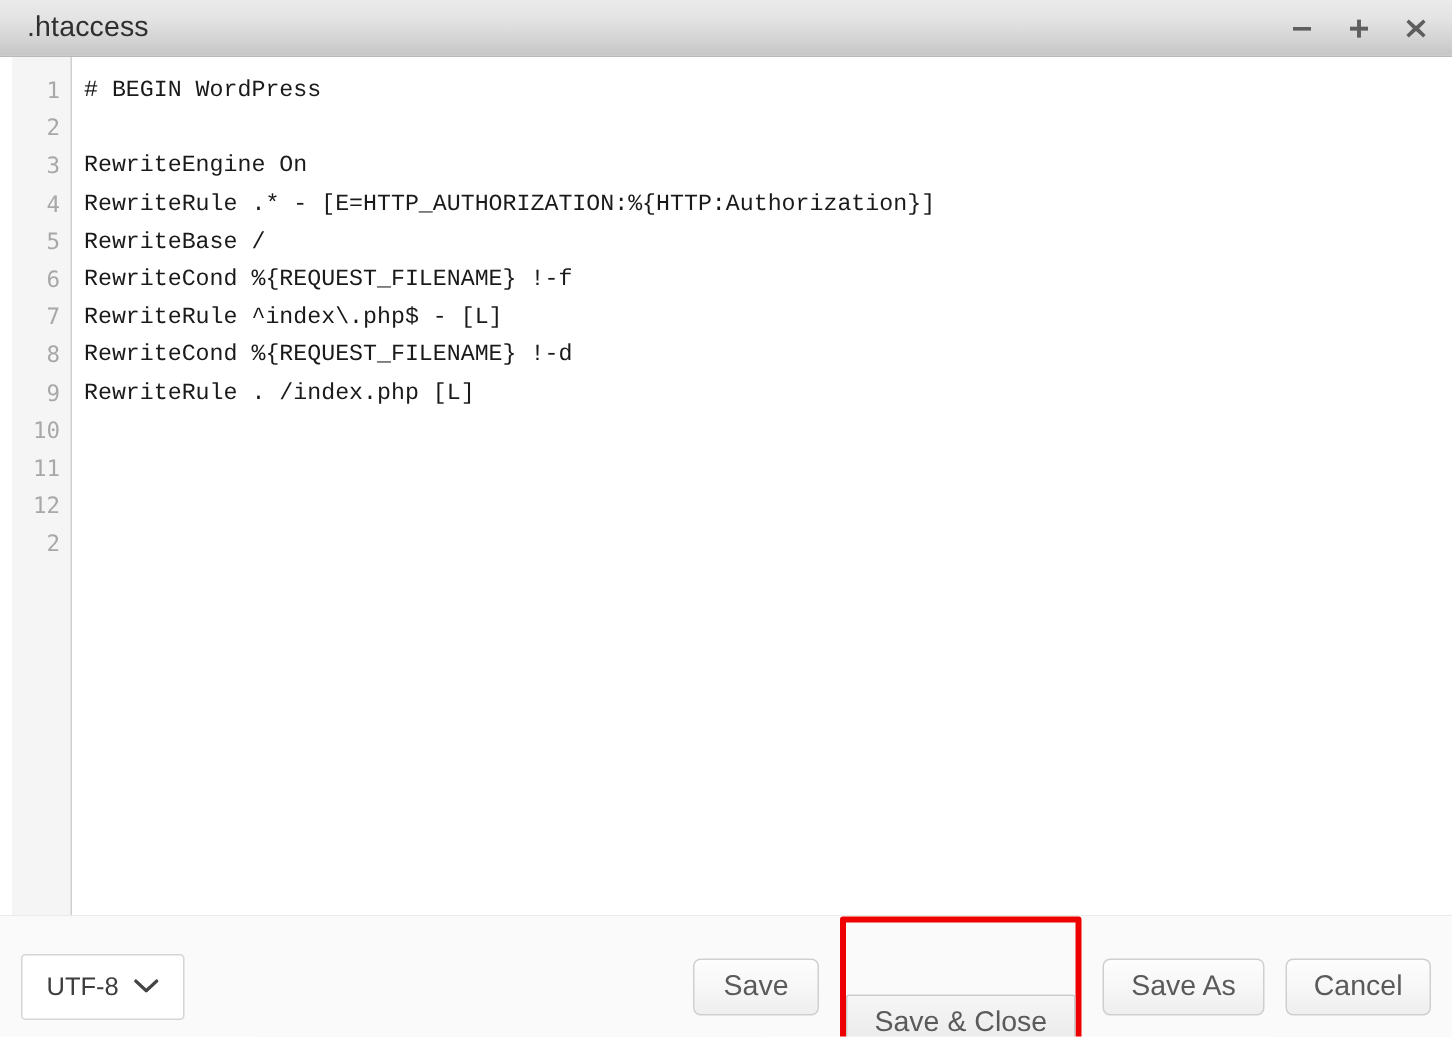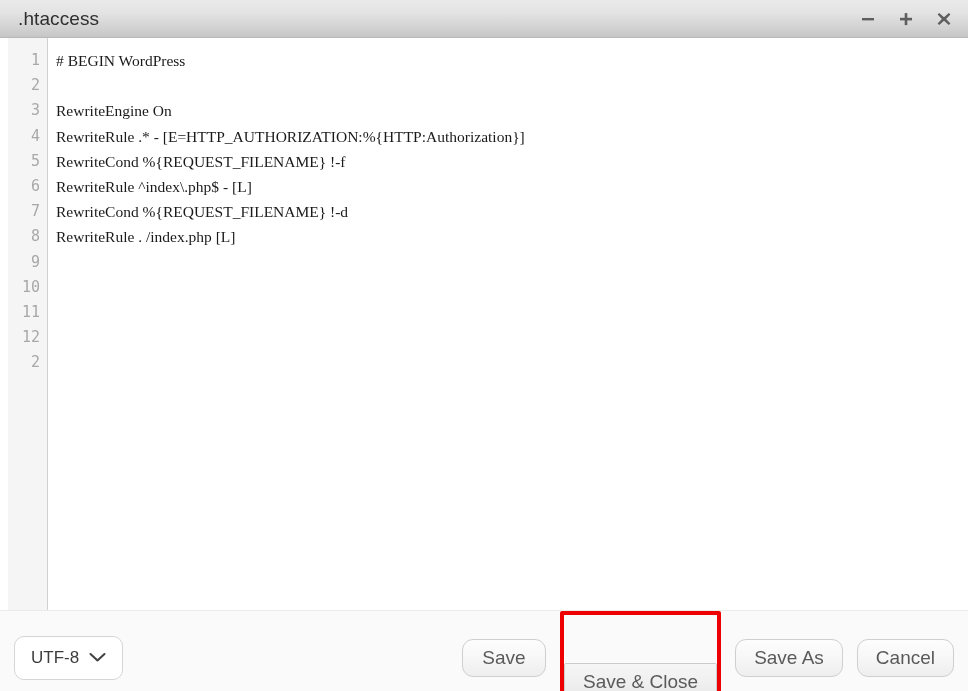--- a/index.html
+++ b/index.html
@@ -97,21 +97,21 @@
     flex: 1 1 auto;
     padding-top: 10px;
     padding-left: 8px;
     box-sizing: border-box;
     overflow: hidden;
     cursor: text;
   }
   .code-line {
     height: 25.2px;
     line-height: 25.2px;
-    font-family: Liberation Serif, serif;
+    font-family: Liberation Mono, monospace;
     font-size: 15.5px;
     color: #1a1a1a;
     white-space: pre;
   }
   .code-line:empty::after { content: " "; }
 
   .editor-bottom-edge {
     position: absolute;
     left: 0;
     right: 0;
@@ -132,40 +132,40 @@
   }
 
   .encoding-select {
     display: inline-flex;
     align-items: center;
     gap: 10px;
     height: 44px;
     padding: 0 16px;
     background: #ffffff;
     border: 1px solid #d5d5d5;
-    border-radius: 10px;
+    border-radius: 3px;
     font-size: 17px;
     color: #3d3d3d;
     cursor: pointer;
     box-sizing: border-box;
   }
   .chev { display: block; color: #444; }
 
   .btn-group {
     margin-left: auto;
     display: flex;
     align-items: center;
     gap: 14px;
   }
   .btn {
     height: 38px;
     min-width: 84px;
     padding: 0 18px;
     border: 1px solid #cfcfcf;
-    border-radius: 11px;
+    border-radius: 5px;
     background: linear-gradient(to bottom, #fdfdfd 0%, #f7f7f7 50%, #eeeeee 100%);
     color: #5a5a5a;
     font-size: 19px;
     font-family: "Liberation Sans", sans-serif;
     display: flex;
     align-items: center;
     justify-content: center;
     box-sizing: border-box;
     cursor: pointer;
     white-space: nowrap;
@@ -226,20 +226,21 @@
       <div class="gutter-num">10</div>
       <div class="gutter-num">11</div>
       <div class="gutter-num">12</div>
       <div class="gutter-num">2</div>
     </div>
     <div class="code">
       <div class="code-line"># BEGIN WordPress</div>
       <div class="code-line"></div>
       <div class="code-line">RewriteEngine On</div>
       <div class="code-line">RewriteRule .* - [E=HTTP_AUTHORIZATION:%{HTTP:Authorization}]</div>
+      <div class="code-line">RewriteBase /</div>
       <div class="code-line">RewriteCond %{REQUEST_FILENAME} !-f</div>
       <div class="code-line">RewriteRule ^index\.php$ - [L]</div>
       <div class="code-line">RewriteCond %{REQUEST_FILENAME} !-d</div>
       <div class="code-line">RewriteRule . /index.php [L]</div>
       <div class="code-line"></div>
       <div class="code-line"></div>
       <div class="code-line"></div>
     </div>
     <div class="editor-bottom-edge"></div>
   </div>

